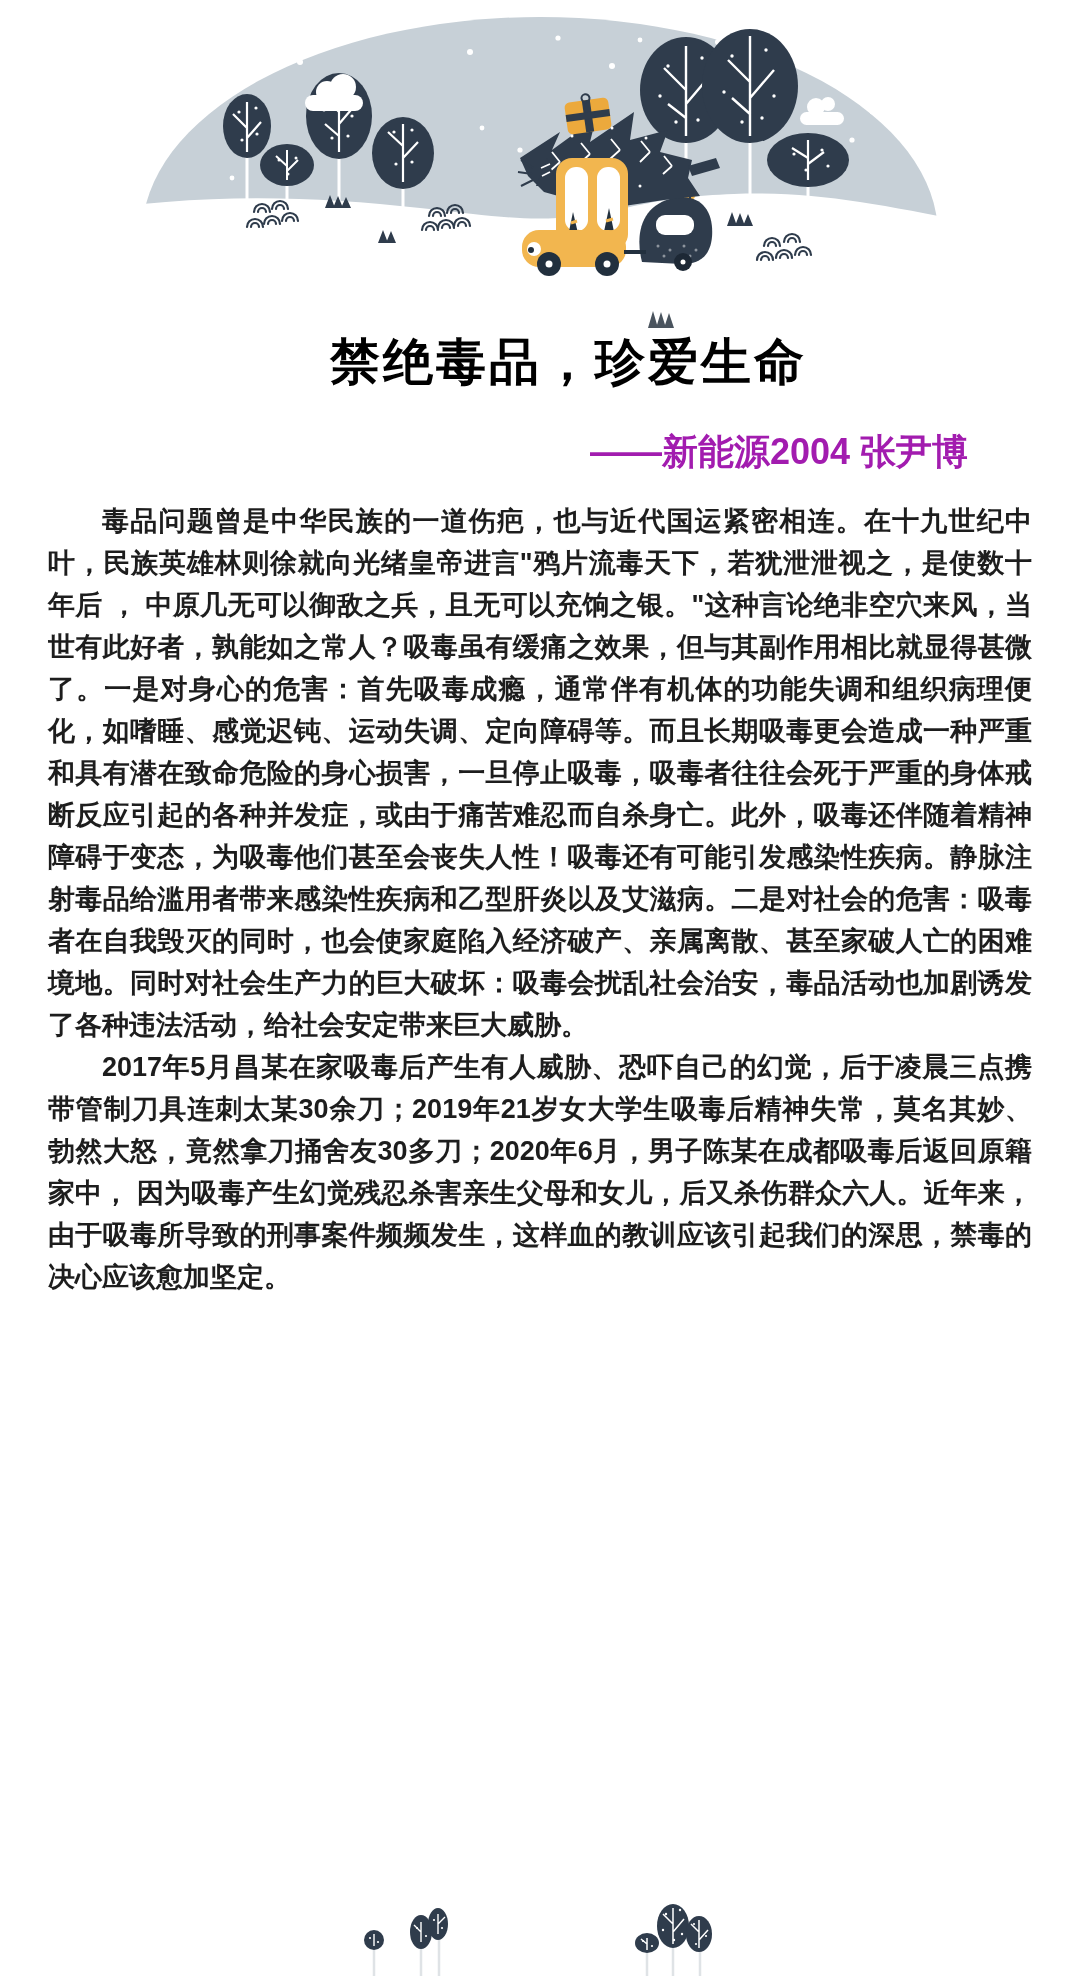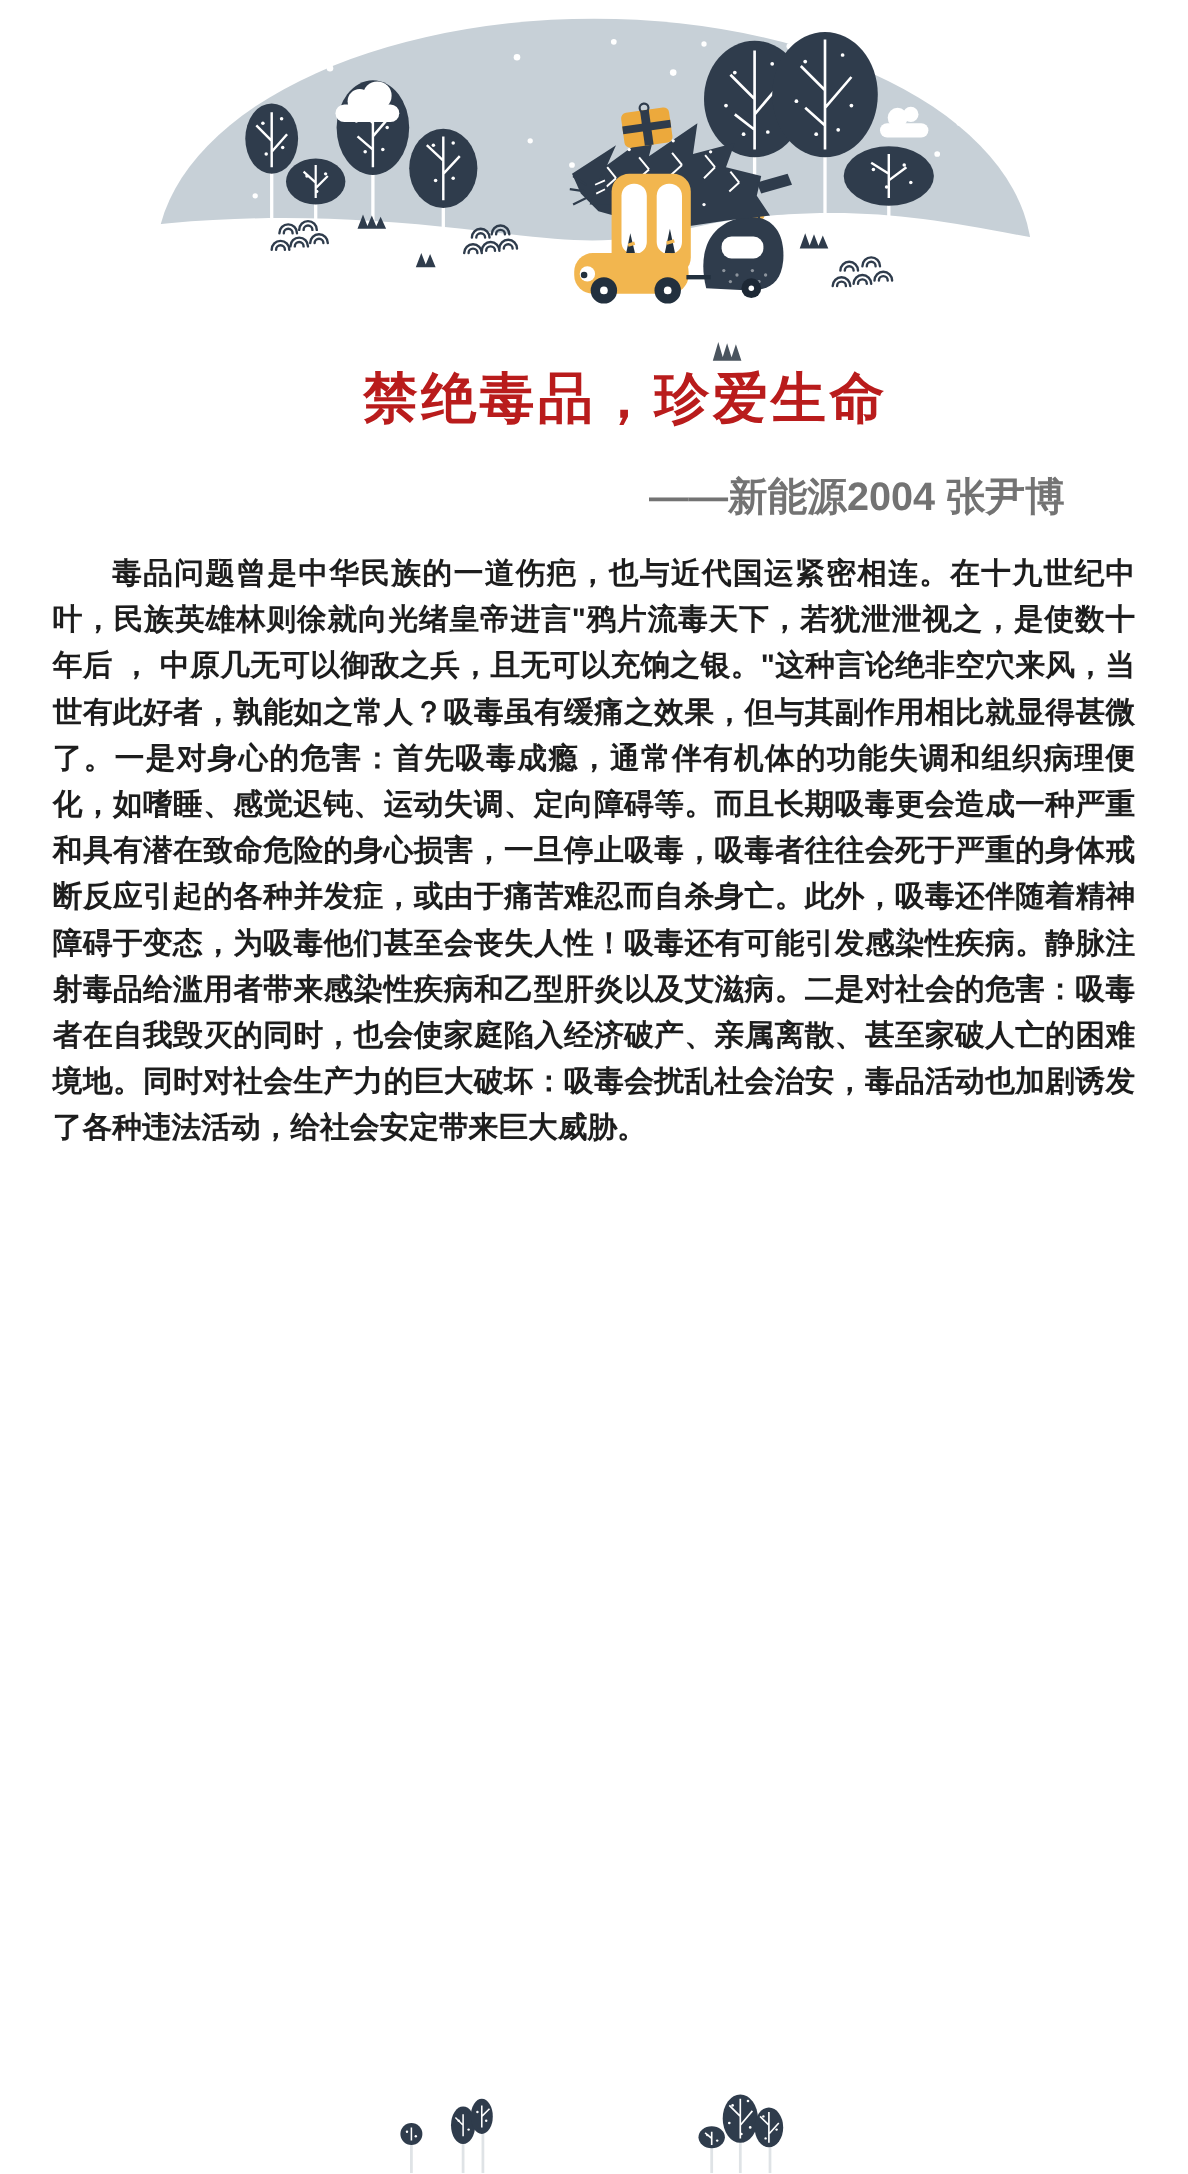--- a/index.html
+++ b/index.html
@@ -6,25 +6,25 @@
   .page{
     position:relative;width:1080px;height:1976px;margin:0 auto;
     background:#ffffff;overflow:hidden;
     font-family:"Liberation Sans","DejaVu Sans",sans-serif;
     color:#1d1d1d;
   }
   .hero{position:absolute;top:0;left:0;display:block;}
   .doc-title{
     position:absolute;top:332px;left:330px;margin:0;
     font-size:50px;line-height:60px;font-weight:800;letter-spacing:3px;
-    color:#b91c1c;white-space:nowrap;
+    color:#000000;white-space:nowrap;
   }
   .byline{
     position:absolute;top:430px;right:112px;margin:0;
-    font-size:36px;line-height:44px;font-weight:700;color:#737373;
+    font-size:36px;line-height:44px;font-weight:700;color:#a21caf;
     white-space:nowrap;
   }
   .body-text{
     position:absolute;top:500px;left:48px;right:48px;
     font-size:27px;line-height:42px;font-weight:700;color:#1d1d1d;
     text-align:justify;
   }
   .body-text p{margin:0;text-indent:2em;}
   .footer-art{position:absolute;bottom:0;left:0;display:block;}
 </style>
@@ -261,20 +261,21 @@
       <path d="M648,328 L653,311 L658,328 Z M656,328 L661,312 L666,328 Z M664,328 L669,313 L674,328 Z"></path>
     </g>
   </svg>
 
   <h1 class="doc-title">禁绝毒品，珍爱生命</h1>
 
   <div class="byline">——新能源2004 张尹博</div>
 
   <div class="body-text">
     <p>毒品问题曾是中华民族的一道伤疤，也与近代国运紧密相连。在十九世纪中叶，民族英雄林则徐就向光绪皇帝进言"鸦片流毒天下，若犹泄泄视之，是使数十年后 ， 中原几无可以御敌之兵，且无可以充饷之银。"这种言论绝非空穴来风，当世有此好者，孰能如之常人？吸毒虽有缓痛之效果，但与其副作用相比就显得甚微了。一是对身心的危害：首先吸毒成瘾，通常伴有机体的功能失调和组织病理便化，如嗜睡、感觉迟钝、运动失调、定向障碍等。而且长期吸毒更会造成一种严重和具有潜在致命危险的身心损害，一旦停止吸毒，吸毒者往往会死于严重的身体戒断反应引起的各种并发症，或由于痛苦难忍而自杀身亡。此外，吸毒还伴随着精神障碍于变态，为吸毒他们甚至会丧失人性！吸毒还有可能引发感染性疾病。静脉注射毒品给滥用者带来感染性疾病和乙型肝炎以及艾滋病。二是对社会的危害：吸毒者在自我毁灭的同时，也会使家庭陷入经济破产、亲属离散、甚至家破人亡的困难境地。同时对社会生产力的巨大破坏：吸毒会扰乱社会治安，毒品活动也加剧诱发了各种违法活动，给社会安定带来巨大威胁。</p>
+    <p>2017年5月昌某在家吸毒后产生有人威胁、恐吓自己的幻觉，后于凌晨三点携带管制刀具连刺太某30余刀；2019年21岁女大学生吸毒后精神失常，莫名其妙、勃然大怒，竟然拿刀捅舍友30多刀；2020年6月，男子陈某在成都吸毒后返回原籍家中， 因为吸毒产生幻觉残忍杀害亲生父母和女儿，后又杀伤群众六人。近年来，由于吸毒所导致的刑事案件频频发生，这样血的教训应该引起我们的深思，禁毒的决心应该愈加坚定。</p>
   </div>
 
   <svg class="footer-art" width="1080" height="80" viewBox="0 0 1080 80">
     <g>
       <line x1="374" y1="52" x2="374" y2="80" stroke="#dfe3e6" stroke-width="2.5"></line>
       <line x1="421" y1="50" x2="421" y2="80" stroke="#dfe3e6" stroke-width="2.5"></line>
       <line x1="439" y1="42" x2="439" y2="80" stroke="#dfe3e6" stroke-width="2.5"></line>
       <circle cx="374" cy="44" r="10" fill="#2f3c4c"></circle>
       <ellipse cx="421" cy="36" rx="11" ry="17" fill="#2f3c4c"></ellipse>
       <ellipse cx="438" cy="28" rx="10" ry="16" fill="#2f3c4c"></ellipse>

